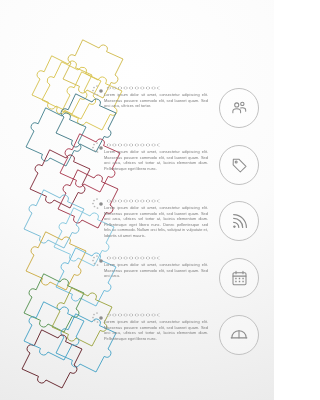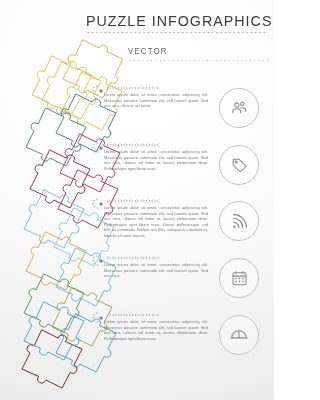--- a/index.html
+++ b/index.html
@@ -134,28 +134,20 @@
   }
   .icon-circle svg {
     display: block;
   }
 </style>
 </head>
 <body>
 
 <div id="stage">
 
-  <div id="header">
-    <div id="title-row">
-      <div id="main-title">PUZZLE INFOGRAPHICS</div>
-      <div id="title-dots"></div>
-      <div id="sub-title">VECTOR</div>
-      <div id="subtitle-dots"></div>
-    </div>
-  </div>
 
   <div id="puzzle-layer">
     <svg width="274" height="400" viewBox="0 0 274 400" fill="none">
       <g stroke-width="0.9" fill="none" stroke-linecap="round" stroke-linejoin="round">
 
         <path stroke="#d8c24a" d="M62 62 L78 70 q2.8 -4.2 6.4 -2.4 q3.5 1.8 1.2 5.9 L101 81
              L93 96 q4.2 2.6 2.4 6.2 q-1.9 3.6 -6.1 1.3 L81 119
              L65 111 q-2.8 4.2 -6.4 2.4 q-3.5 -1.8 -1.2 -5.9 L42 100
              L50 85 q-4.2 -2.6 -2.4 -6.2 q1.9 -3.6 6.1 -1.3 Z"></path>
 

